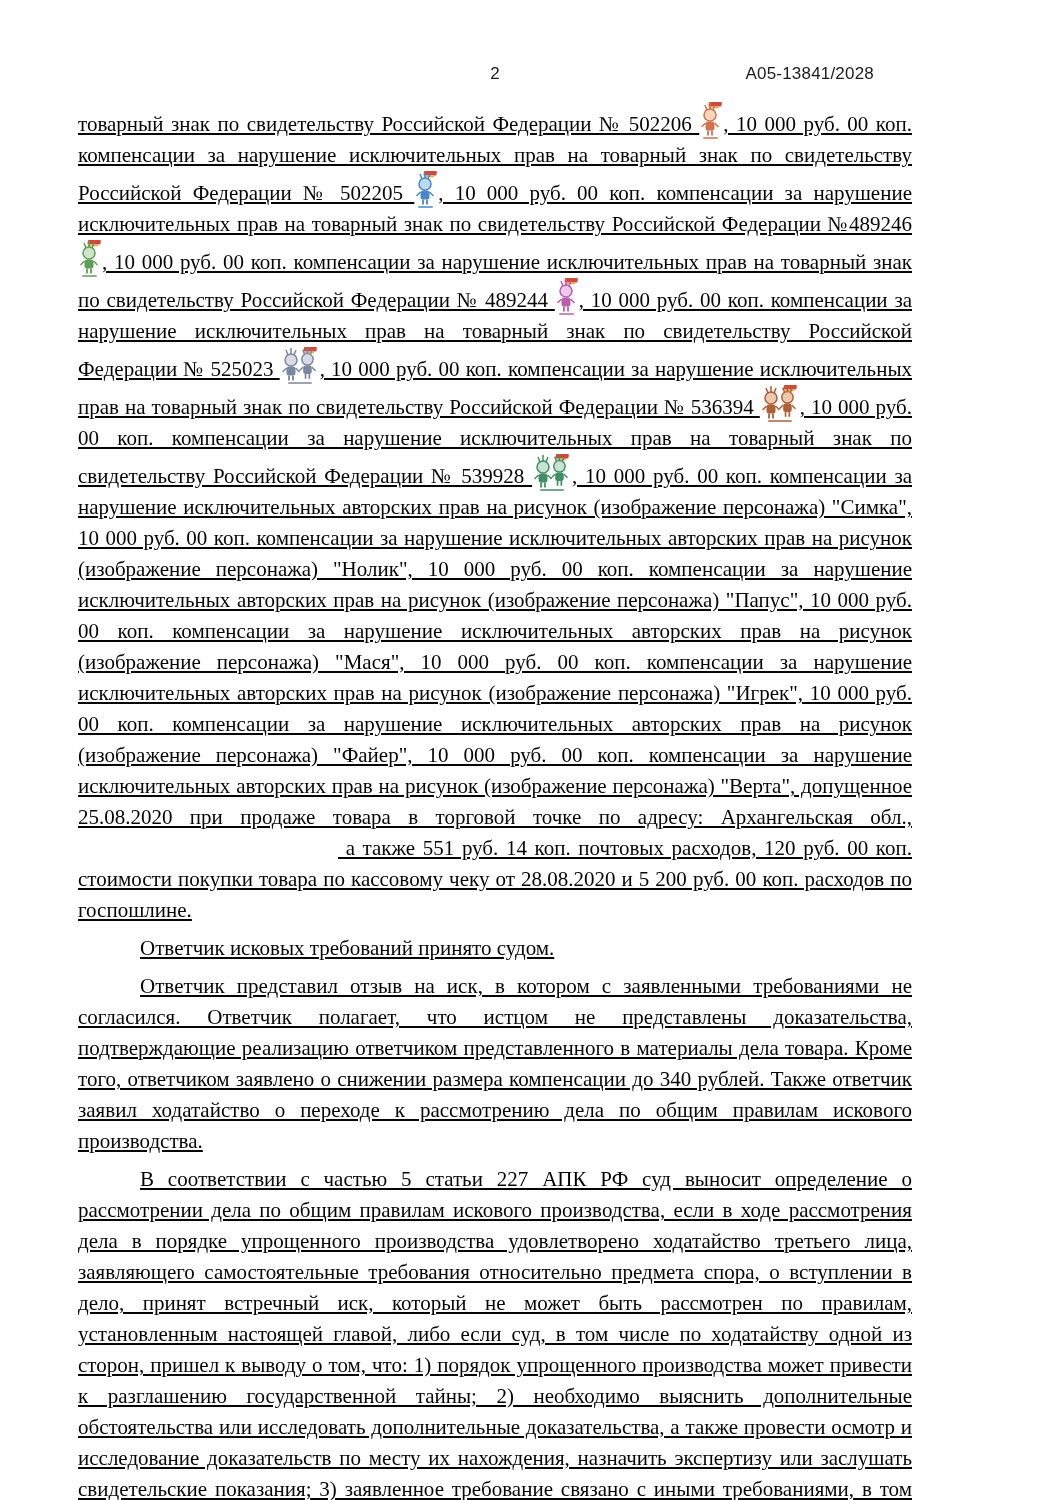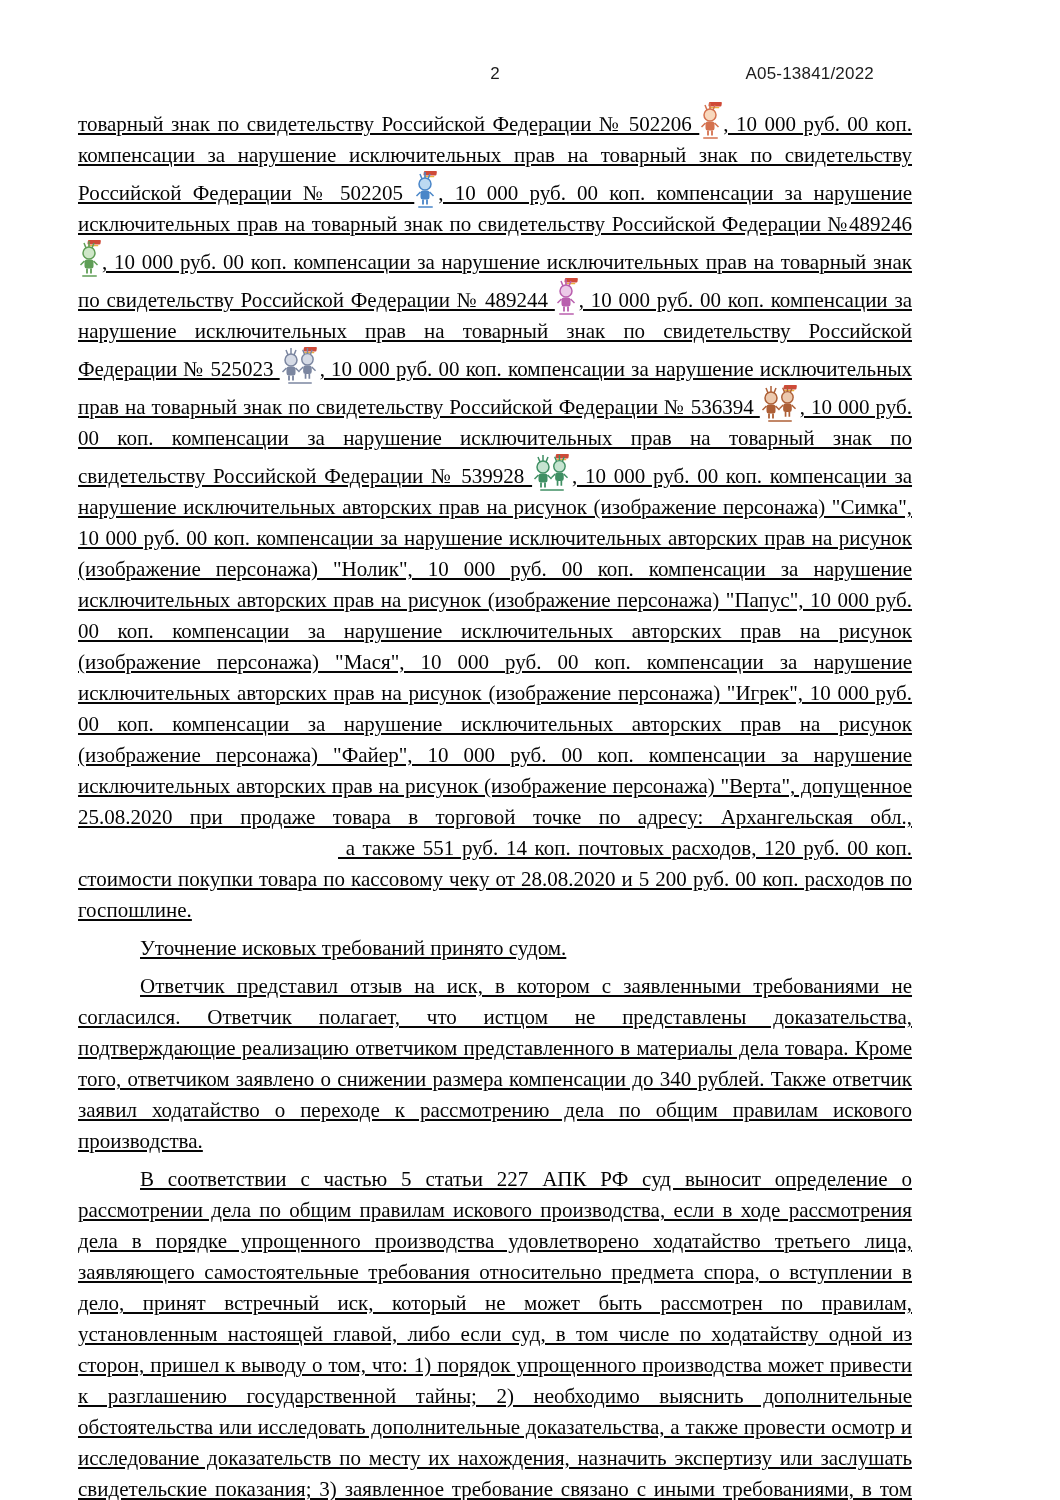--- a/index.html
+++ b/index.html
@@ -53,21 +53,21 @@
     width:260px;
     height:1px;
   }
 </style>
 </head>
 <body>
 
 <div class="page">
   <header class="page-header">
     <span class="page-number">2</span>
-    <span class="case-number">А05-13841/2022</span>
+    <span class="case-number">А05-13841/2028</span>
   </header>
 
   <main class="page-body">
     <p class="para">товарный знак по свидетельству Российской Федерации № 502206 <span class="tm-icon-wrap"><svg xmlns="http://www.w3.org/2000/svg" class="tm-icon" width="24" height="38" viewBox="0 0 24 38">
             <g transform="translate(10,0)">
               <rect x="0" y="0" width="13" height="4.5" rx="1" fill="#cf4a38" transform="skewX(-8)"></rect>
               <rect x="1" y="5" width="10" height="1.2" fill="#e9b23f" transform="skewX(-8)"></rect>
             </g>
             <g transform="translate(0,0) scale(1)">
               <path d="M8 8 L6 3 M11 7 L11 1 M14 8 L16 3" stroke="#d4714e" stroke-width="1.5" fill="none"></path>
@@ -170,17 +170,17 @@
             </g>
             <g transform="translate(17,0) scale(0.95)">
               <path d="M8 8 L6 3 M11 7 L11 1 M14 8 L16 3" stroke="#3f8f63" stroke-width="1.5" fill="none"></path>
               <circle cx="11" cy="13" r="6" fill="#c5e3d0" stroke="#3f8f63" stroke-width="1.5"></circle>
               <rect x="6.5" y="19.5" width="9" height="9" rx="2.5" fill="#3f8f63"></rect>
               <path d="M6.5 21 L2.5 25 M15.5 21 L19.5 25" stroke="#3f8f63" stroke-width="1.5"></path>
               <path d="M9 28.5 L9 33.5 M13 28.5 L13 33.5" stroke="#3f8f63" stroke-width="1.8"></path>
             </g>
             <rect x="8" y="35" width="24" height="2" rx="1" fill="#3f8f63" opacity="0.75"></rect>
           </svg></span>, 10 000 руб. 00 коп. компенсации за нарушение исключительных авторских прав на рисунок (изображение персонажа) "Симка",  10 000 руб. 00 коп. компенсации за нарушение исключительных авторских прав на рисунок (изображение персонажа) "Нолик", 10 000 руб. 00 коп. компенсации за нарушение исключительных авторских прав на рисунок (изображение персонажа) "Папус",  10 000 руб. 00 коп. компенсации за нарушение исключительных авторских прав на рисунок (изображение персонажа) "Мася", 10 000 руб. 00 коп. компенсации за нарушение исключительных авторских прав на рисунок (изображение персонажа) "Игрек",  10 000 руб. 00 коп. компенсации за нарушение исключительных авторских прав на рисунок (изображение персонажа) "Файер", 10 000 руб. 00 коп. компенсации за нарушение исключительных авторских прав на рисунок (изображение персонажа) "Верта", допущенное 25.08.2020 при продаже товара в торговой точке по адресу: Архангельская обл., <span class="redaction-gap" style="width: 260px;"></span> а также 551 руб. 14 коп. почтовых расходов, 120 руб. 00 коп. стоимости покупки товара по кассовому чеку от 28.08.2020 и 5 200 руб. 00 коп. расходов по госпошлине.</p>
-    <p class="para indent">Уточнение исковых требований принято судом.</p>
+    <p class="para indent">Ответчик исковых требований принято судом.</p>
     <p class="para indent">Ответчик представил отзыв на иск, в котором с заявленными требованиями не согласился. Ответчик полагает, что истцом не представлены доказательства, подтверждающие реализацию ответчиком представленного в материалы дела товара. Кроме того, ответчиком заявлено о снижении размера компенсации до 340 рублей. Также ответчик заявил ходатайство о переходе к рассмотрению дела по общим правилам искового производства.</p>
     <p class="para indent">В соответствии с частью 5 статьи 227 АПК РФ суд выносит определение о рассмотрении дела по общим правилам искового производства, если в ходе рассмотрения дела в порядке упрощенного производства удовлетворено ходатайство третьего лица, заявляющего самостоятельные требования относительно предмета спора, о вступлении в дело, принят встречный иск, который не может быть рассмотрен по правилам, установленным настоящей главой, либо если суд, в том числе по ходатайству одной из сторон, пришел к выводу о том, что: 1) порядок упрощенного производства может привести к разглашению государственной тайны; 2) необходимо выяснить дополнительные обстоятельства или исследовать дополнительные доказательства, а также провести осмотр и исследование доказательств по месту их нахождения, назначить экспертизу или заслушать свидетельские показания; 3) заявленное требование связано с иными требованиями, в том числе к другим лицам, или судебным актом, принятым по данному делу, могут быть нарушены права и законные интересы других лиц.</p>
   </main>
 </div>
 
 </body></html>

